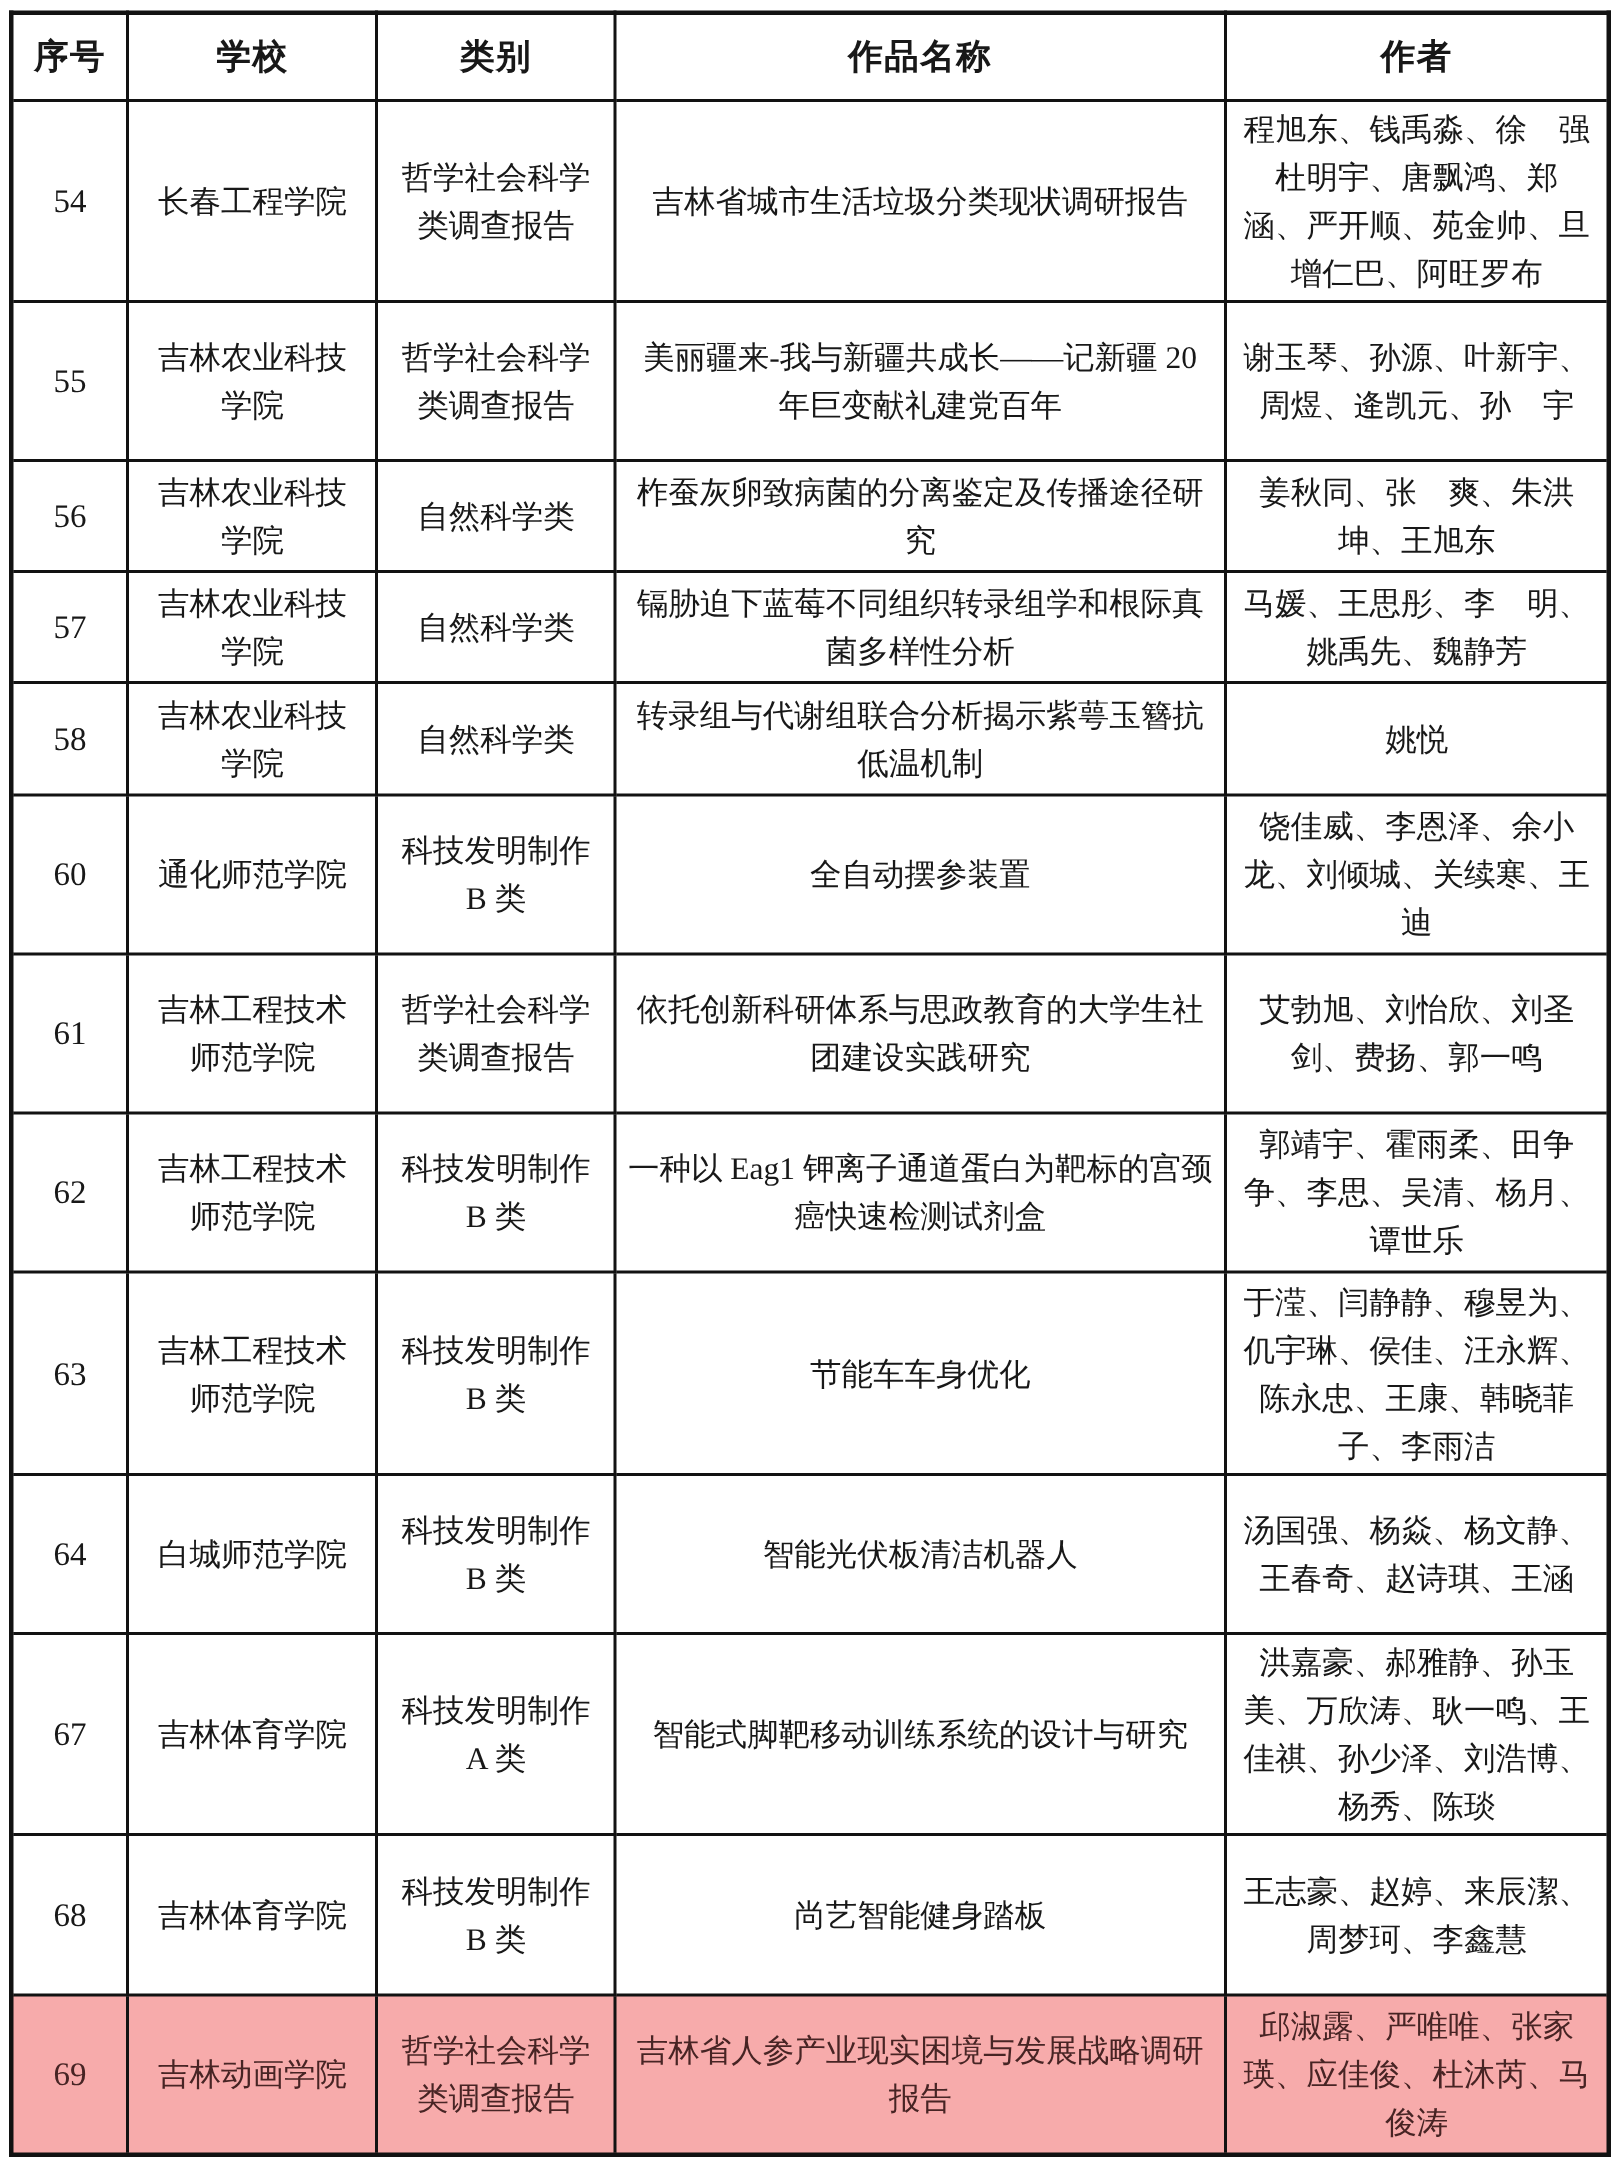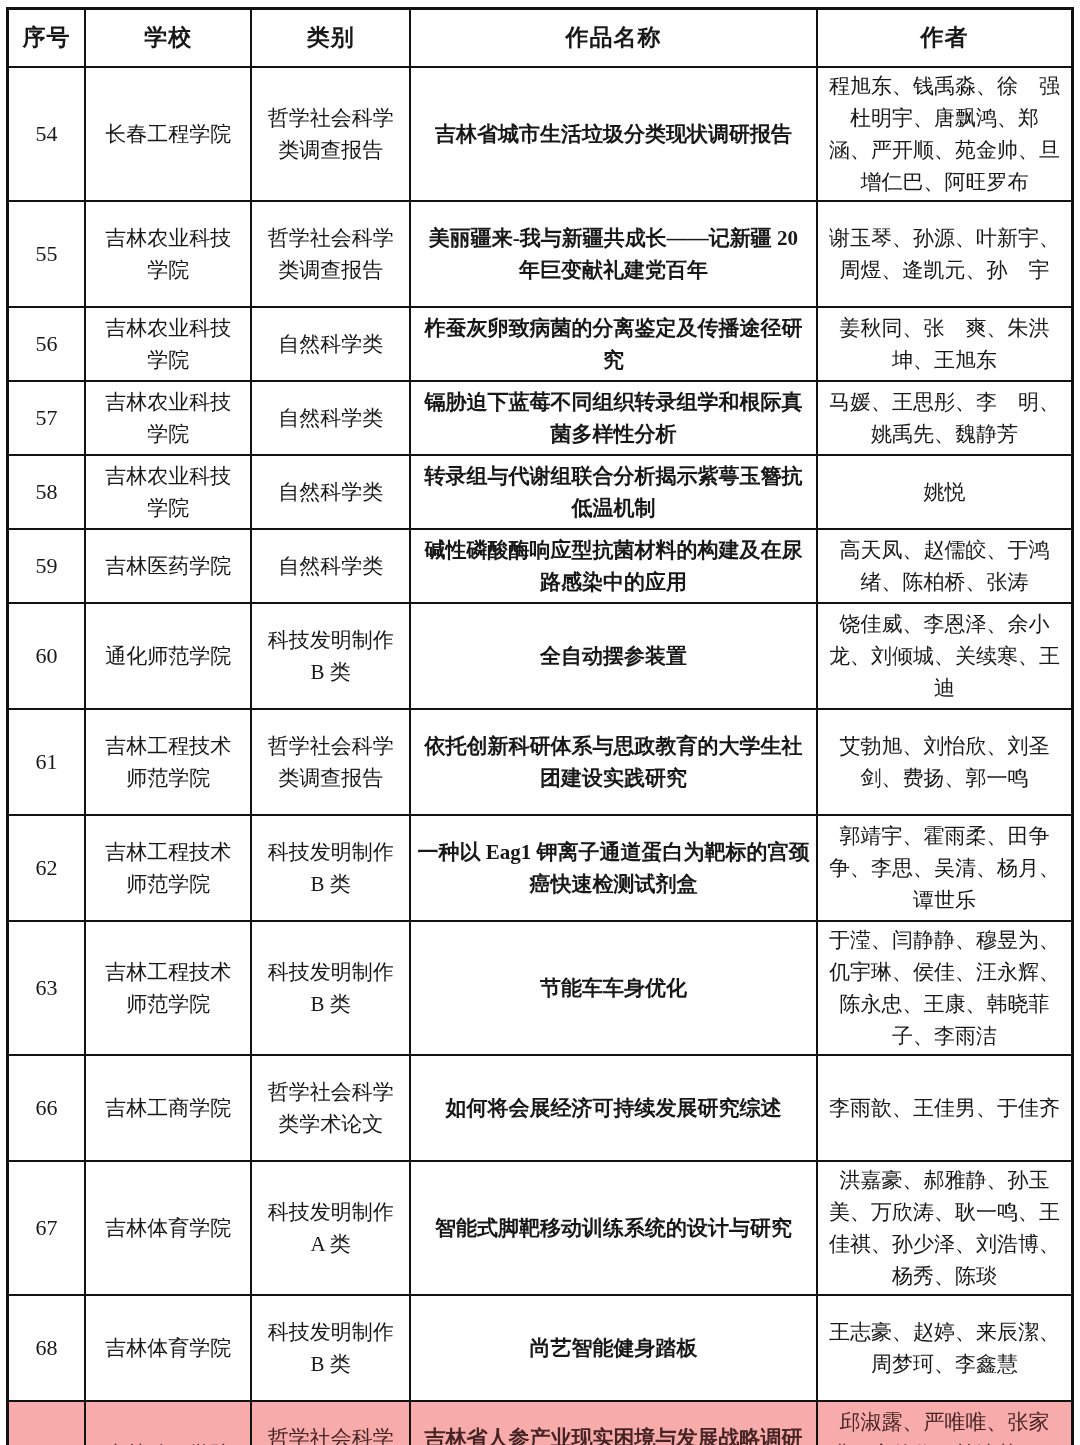--- a/index.html
+++ b/index.html
@@ -44,21 +44,21 @@
     font-size: 21px;
     line-height: 32px;
     padding: 3px 6px;
   }
   td.c-no {
     font-size: 22px;
     font-family: "Liberation Serif", "DejaVu Serif", serif;
   }
   td.c-school   { padding: 3px 14px; }
   td.c-category { padding: 20px 13px; }
-  td.c-title    { padding: 3px 6px; font-weight: bold; }
+  td.c-title    { padding: 3px 6px; }
   td.c-authors  { padding: 2px 8px; }
   col.w-no       { width: 7.3%; }
   col.w-school   { width: 15.6%; }
   col.w-category { width: 14.9%; }
   col.w-title    { width: 38.2%; }
   col.w-authors  { width: 24.0%; }
 </style>
 </head>
 <body>
 
@@ -110,27 +110,20 @@
     <td class="c-authors">马媛、王思彤、李　明、姚禹先、魏静芳</td>
   </tr>
         <tr>
     <td class="c-no">58</td>
     <td class="c-school">吉林农业科技学院</td>
     <td class="c-category">自然科学类</td>
     <td class="c-title">转录组与代谢组联合分析揭示紫萼玉簪抗低温机制</td>
     <td class="c-authors">姚悦</td>
   </tr>
         <tr>
-    <td class="c-no">59</td>
-    <td class="c-school">吉林医药学院</td>
-    <td class="c-category">自然科学类</td>
-    <td class="c-title">碱性磷酸酶响应型抗菌材料的构建及在尿路感染中的应用</td>
-    <td class="c-authors">高天凤、赵儒皎、于鸿绪、陈柏桥、张涛</td>
-  </tr>
-        <tr>
     <td class="c-no">60</td>
     <td class="c-school">通化师范学院</td>
     <td class="c-category">科技发明制作 B 类</td>
     <td class="c-title">全自动摆参装置</td>
     <td class="c-authors">饶佳威、李恩泽、余小龙、刘倾城、关续寒、王迪</td>
   </tr>
         <tr>
     <td class="c-no">61</td>
     <td class="c-school">吉林工程技术师范学院</td>
     <td class="c-category">哲学社会科学类调查报告</td>
@@ -145,25 +138,25 @@
     <td class="c-authors">郭靖宇、霍雨柔、田争争、李思、吴清、杨月、谭世乐</td>
   </tr>
         <tr>
     <td class="c-no">63</td>
     <td class="c-school">吉林工程技术师范学院</td>
     <td class="c-category">科技发明制作 B 类</td>
     <td class="c-title">节能车车身优化</td>
     <td class="c-authors">于滢、闫静静、穆昱为、仉宇琳、侯佳、汪永辉、陈永忠、王康、韩晓菲子、李雨洁</td>
   </tr>
         <tr>
-    <td class="c-no">66</td>
-    <td class="c-school">吉林工商学院</td>
-    <td class="c-category">哲学社会科学类学术论文</td>
-    <td class="c-title">如何将会展经济可持续发展研究综述</td>
-    <td class="c-authors">李雨歆、王佳男、于佳齐</td>
+    <td class="c-no">64</td>
+    <td class="c-school">白城师范学院</td>
+    <td class="c-category">科技发明制作 B 类</td>
+    <td class="c-title">智能光伏板清洁机器人</td>
+    <td class="c-authors">汤国强、杨焱、杨文静、王春奇、赵诗琪、王涵</td>
   </tr>
         <tr>
     <td class="c-no">67</td>
     <td class="c-school">吉林体育学院</td>
     <td class="c-category">科技发明制作 A 类</td>
     <td class="c-title">智能式脚靶移动训练系统的设计与研究</td>
     <td class="c-authors">洪嘉豪、郝雅静、孙玉美、万欣涛、耿一鸣、王佳祺、孙少泽、刘浩博、杨秀、陈琰</td>
   </tr>
         <tr>
     <td class="c-no">68</td>

